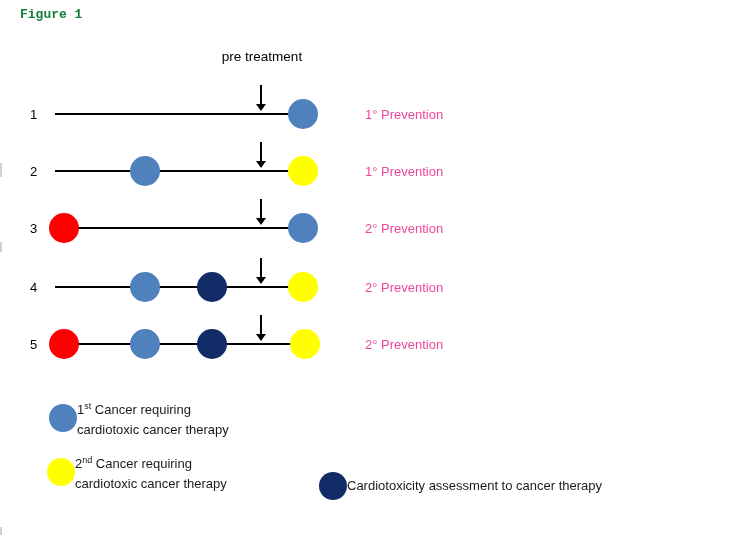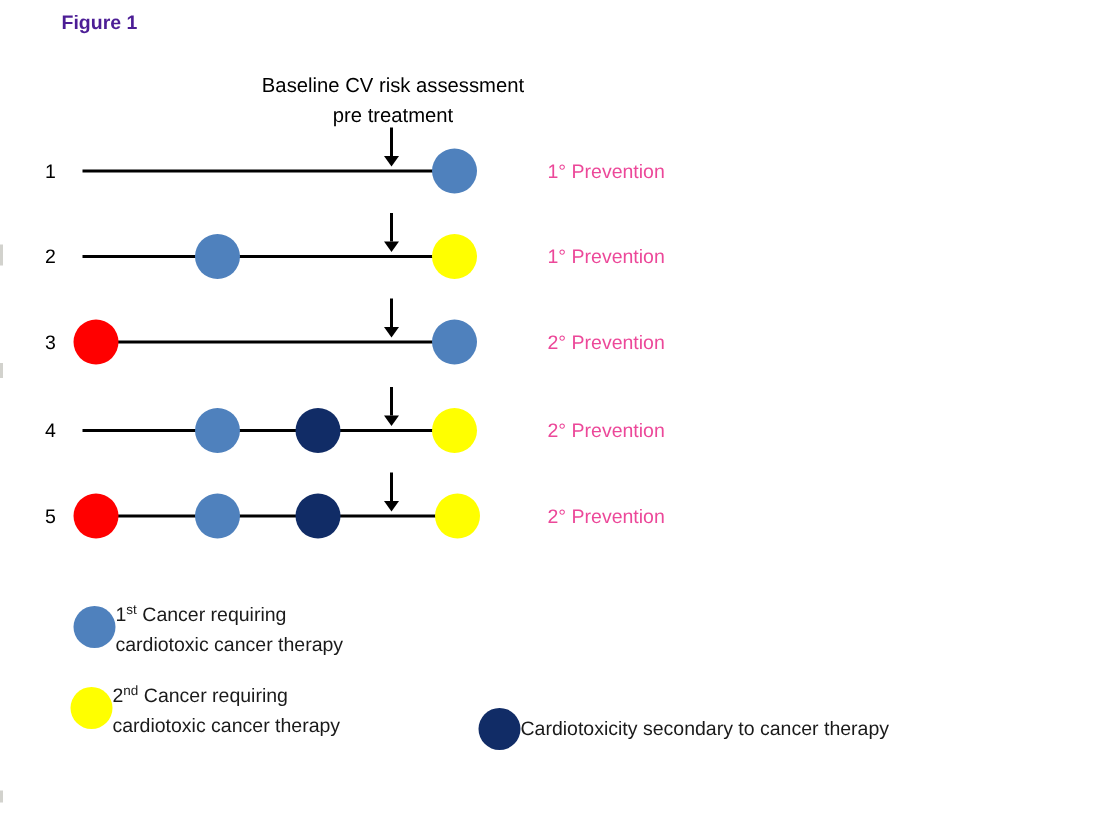--- a/index.html
+++ b/index.html
@@ -6,22 +6,22 @@
   #figure-canvas {
     position:relative;
     width:730px; height:552px;
     background:#ffffff;
     font-family:"Liberation Sans","DejaVu Sans",sans-serif;
     color:#1a1a1a;
     overflow:hidden;
   }
 
   .figure-label {
-    position:absolute; left:41px; top:7px;
-    font-size:13px; font-weight:bold; color:#4c1d95;
+    position:absolute; left:20px; top:7px;
+    font-size:13px; font-weight:bold; color:#15803d;font-family:Liberation Mono, monospace;
   }
 
   .header-text {
     position:absolute; left:152px; top:47px; width:220px;
     text-align:center; font-size:13.5px; line-height:20px; color:#000;
   }
 
   .timeline-row { position:absolute; left:0; width:100%; height:0; }
 
   .row-num {
@@ -73,21 +73,20 @@
   }
 </style>
 </head>
 <body>
 
 <div id="figure-canvas">
 
   <div class="figure-label">Figure 1</div>
 
   <div class="header-text">
-    <div>Baseline CV risk assessment</div>
     <div>pre treatment</div>
   </div>
 
   <div class="timeline-row" style="top:114px">
     <span class="row-num">1</span>
     <div class="row-line"></div>
     <div class="arrow">
         <div class="stem"></div>
         <div class="head"></div>
       </div>
@@ -169,21 +168,21 @@
     <div class="legend-text">
       <div><span>2</span><sup>nd</sup><span> Cancer requiring</span></div>
       <div>cardiotoxic cancer therapy</div>
     </div>
   </div>
 
 
   <div class="legend-item" style="left:319px; top:472px">
     <span class="legend-dot dot-navy"></span>
     <div class="legend-text">
-      <div>Cardiotoxicity secondary to cancer therapy</div>
+      <div>Cardiotoxicity assessment to cancer therapy</div>
     </div>
   </div>
 
   <div class="edge-artifact" style="top:163px; height:14px"></div>
   <div class="edge-artifact" style="top:242px; height:10px"></div>
   <div class="edge-artifact" style="top:527px; height:8px"></div>
 
 </div>
 
 </body></html>

